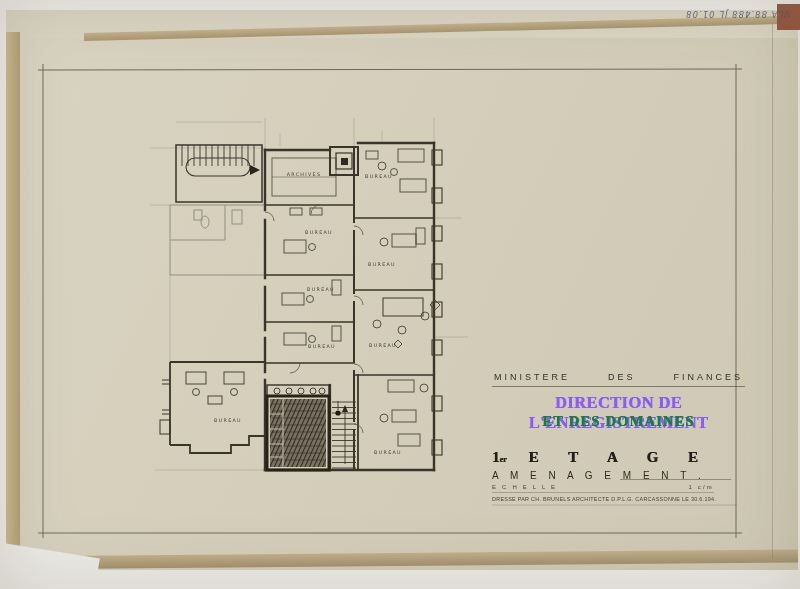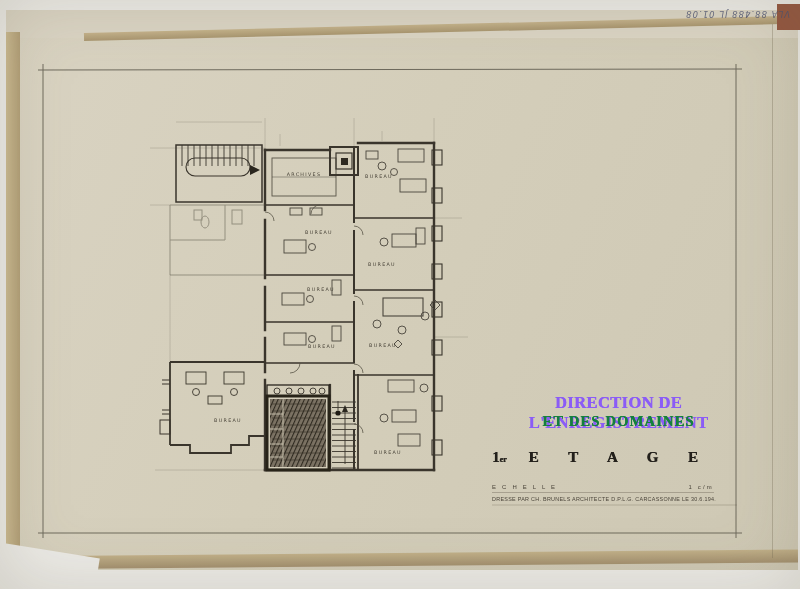--- a/index.html
+++ b/index.html
@@ -242,27 +242,33 @@
       <text x="382" y="266">BUREAU</text>
       <text x="321" y="291">BUREAU</text>
       <text x="322" y="348">BUREAU</text>
       <text x="383" y="347">BUREAU</text>
       <text x="228" y="422">BUREAU</text>
       <text x="388" y="454">BUREAU</text>
     </g>
   </svg>
 
   <div class="tblock">
+    <div class="row row-min">
+      <span>MINISTERE</span>
+      <span>DES</span>
+      <span>FINANCES</span>
+    </div>
     <div class="row dir1">DIRECTION DE L'ENREGISTREMENT</div>
     <div class="row dir2">ET DES DOMAINES</div>
     <div class="row etage">
       <span class="num">1</span>
         <sup class="sup">er</sup>
       <span class="word">E T A G E</span>
     </div>
+    <div class="row amen">A M E N A G E M E N T .</div>
     <div class="row echelle">
       <span>E C H E L L E</span>
       <span>1 c/m</span>
     </div>
     <div class="row attr">DRESSE PAR CH. BRUNELS   ARCHITECTE D.P.L.G.   CARCASSONNE LE   30.6.194.</div>
   </div>
 
 </div>
 
 </body></html>

